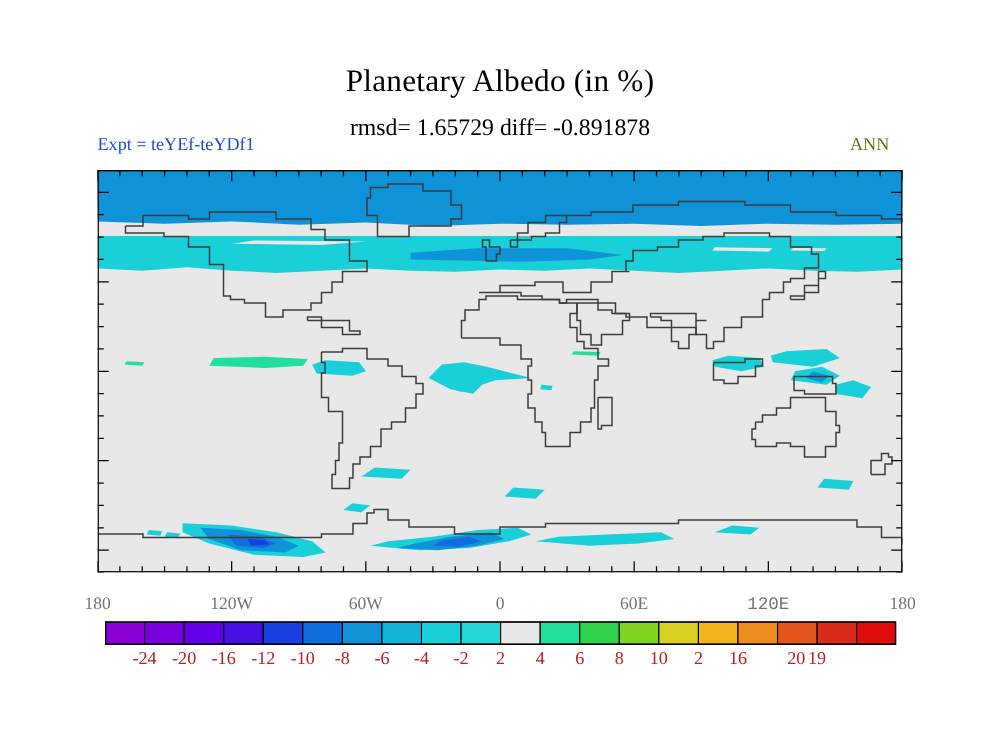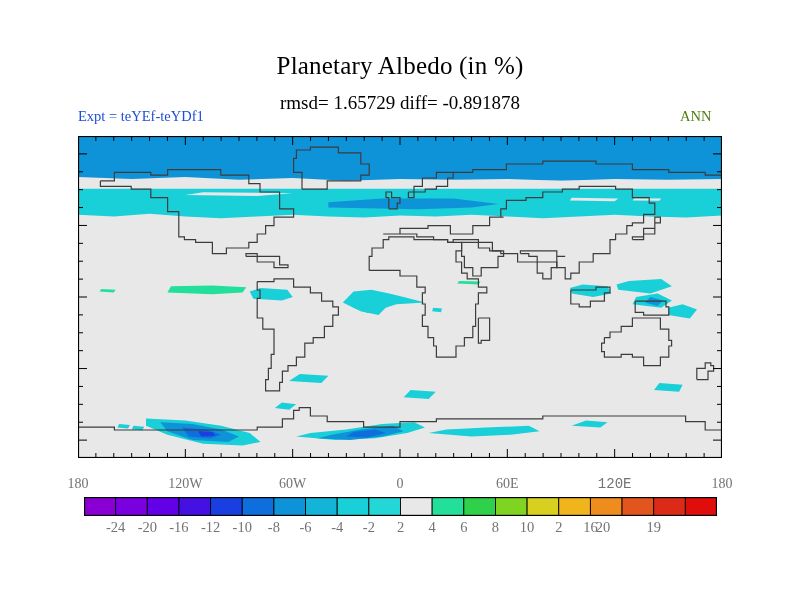--- a/index.html
+++ b/index.html
@@ -34,21 +34,21 @@
   #plotwrap{left:78px;top:136px;width:644px;height:322px;}
   #plotsvg{display:block;}
   .xtick-lab{
     position:absolute;top:476px;font-size:14px;color:#737373;
     white-space:nowrap;transform:translateX(-50%);
   }
 
   #cbarwrap{left:84px;top:497px;width:633px;height:19px;}
   #cbarsvg{display:block;}
   .cb-lab{
-    position:absolute;top:519px;font-size:14.5px;color:#737373;
+    position:absolute;top:519px;font-size:14.5px;color:#b91c1c;
     white-space:nowrap;transform:translateX(-50%);
   }
 </style>
 </head>
 <body>
 
 <div id="root">
 
   <div class="abs" id="title">Planetary Albedo (in %)</div>
 
@@ -292,17 +292,17 @@
       <div class="cb-lab" style="left: 305.55px;">-6</div>
       <div class="cb-lab" style="left: 337.2px;">-4</div>
       <div class="cb-lab" style="left: 368.85px;">-2</div>
       <div class="cb-lab" style="left: 400.5px;">2</div>
       <div class="cb-lab" style="left: 432.15px;">4</div>
       <div class="cb-lab" style="left: 463.8px;">6</div>
       <div class="cb-lab" style="left: 495.45px;">8</div>
       <div class="cb-lab" style="left: 527.1px;">10</div>
       <div class="cb-lab" style="left: 558.75px;">2</div>
       <div class="cb-lab" style="left: 590.4px;">16</div>
-      <div class="cb-lab" style="left: 603px; text-align: center;">20</div>
+      <div class="cb-lab" style="left: 637px; text-align: center;">20</div>
       <div class="cb-lab" style="left: 653.7px;">19</div>
     </div>
 
 </div>
 
 </body></html>

